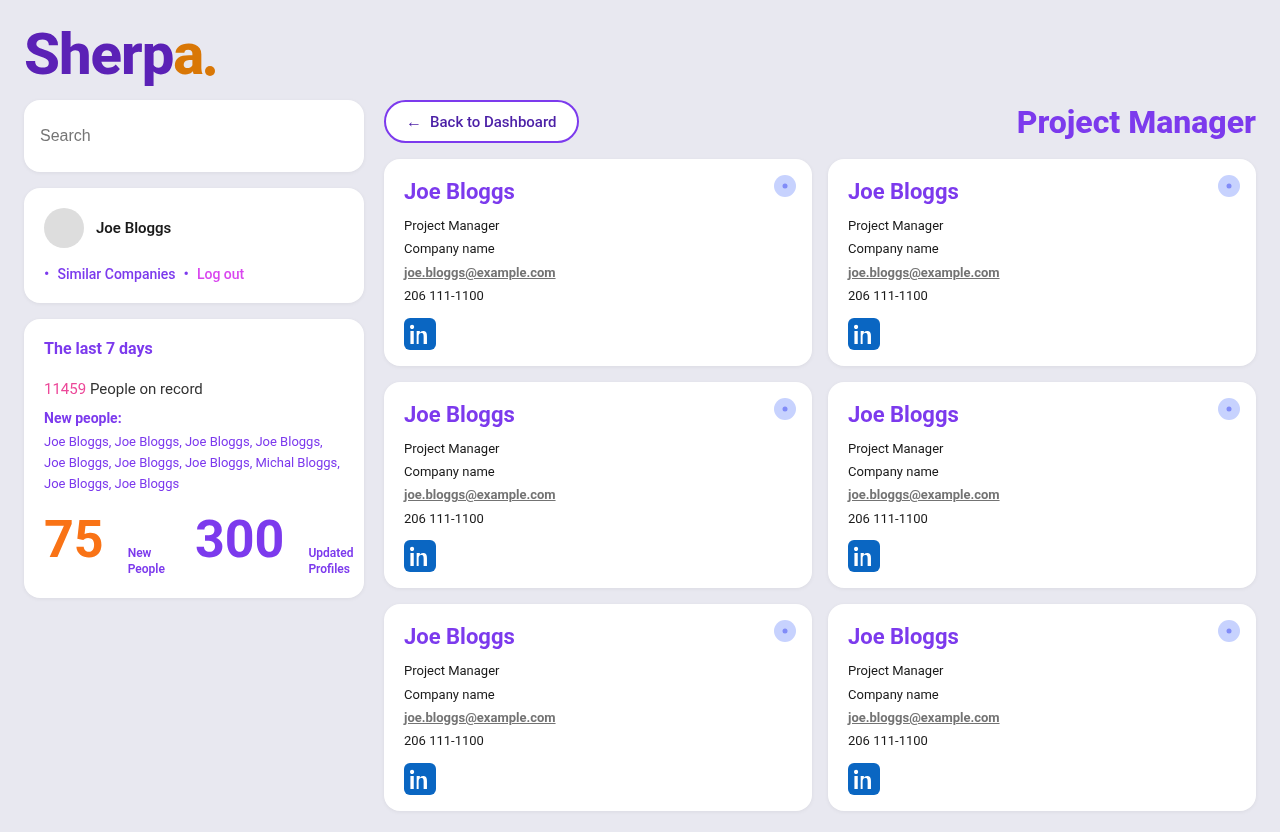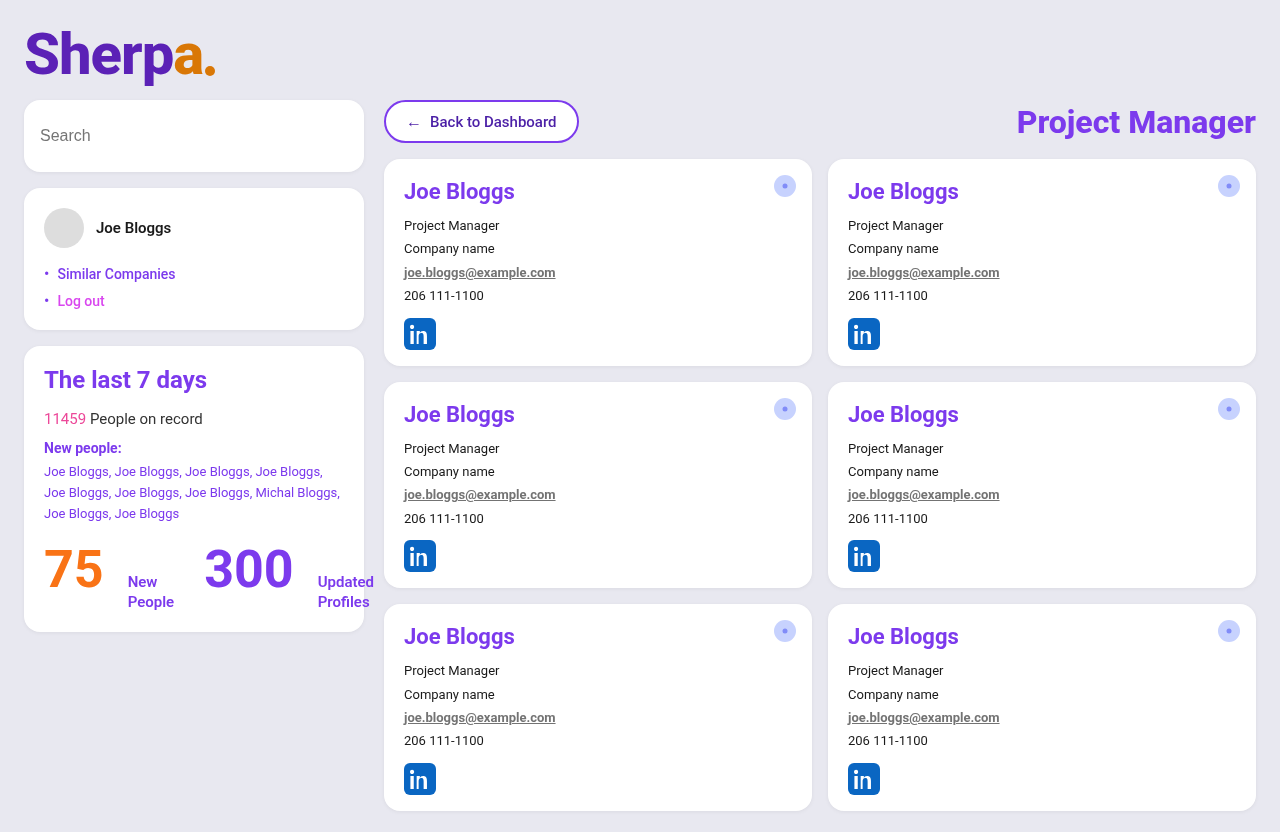--- a/index.html
+++ b/index.html
@@ -95,21 +95,21 @@
 
     .user-name {
       font-size: 15px;
       font-weight: 600;
       color: #1a1a1a;
     }
 
     .user-links {
       list-style: none;
       display: flex;
-      flex-direction: column;
+      flex-direction: row;
       gap: 8px;
     }
 
     .user-links li {
       display: flex;
       align-items: center;
       gap: 8px;
     }
 
     .user-links li::before {
@@ -131,24 +131,24 @@
 
     
     .stats-card {
       background: white;
       border-radius: 16px;
       padding: 20px;
       box-shadow: 0 1px 4px rgba(0,0,0,0.06);
     }
 
     .stats-title {
-      font-size: 24px;
+      font-size: 16px;
       font-weight: 700;
       color: #7c3aed;
-      margin-bottom: 16px;
+      margin-bottom: 22px;
     }
 
     .stats-record {
       font-size: 15px;
       color: #333;
       margin-bottom: 12px;
     }
 
     .stats-record strong {
       font-weight: 400;
@@ -187,21 +187,21 @@
       font-weight: 700;
       color: #f97316;
       line-height: 1;
     }
 
     .stat-big.purple {
       color: #7c3aed;
     }
 
     .stat-label {
-      font-size: 15px;
+      font-size: 12px;
       color: #7c3aed;
       font-weight: 600;
       line-height: 1.3;
     }
 
     
     .content-area {
       flex: 1;
       display: flex;
       flex-direction: column;

